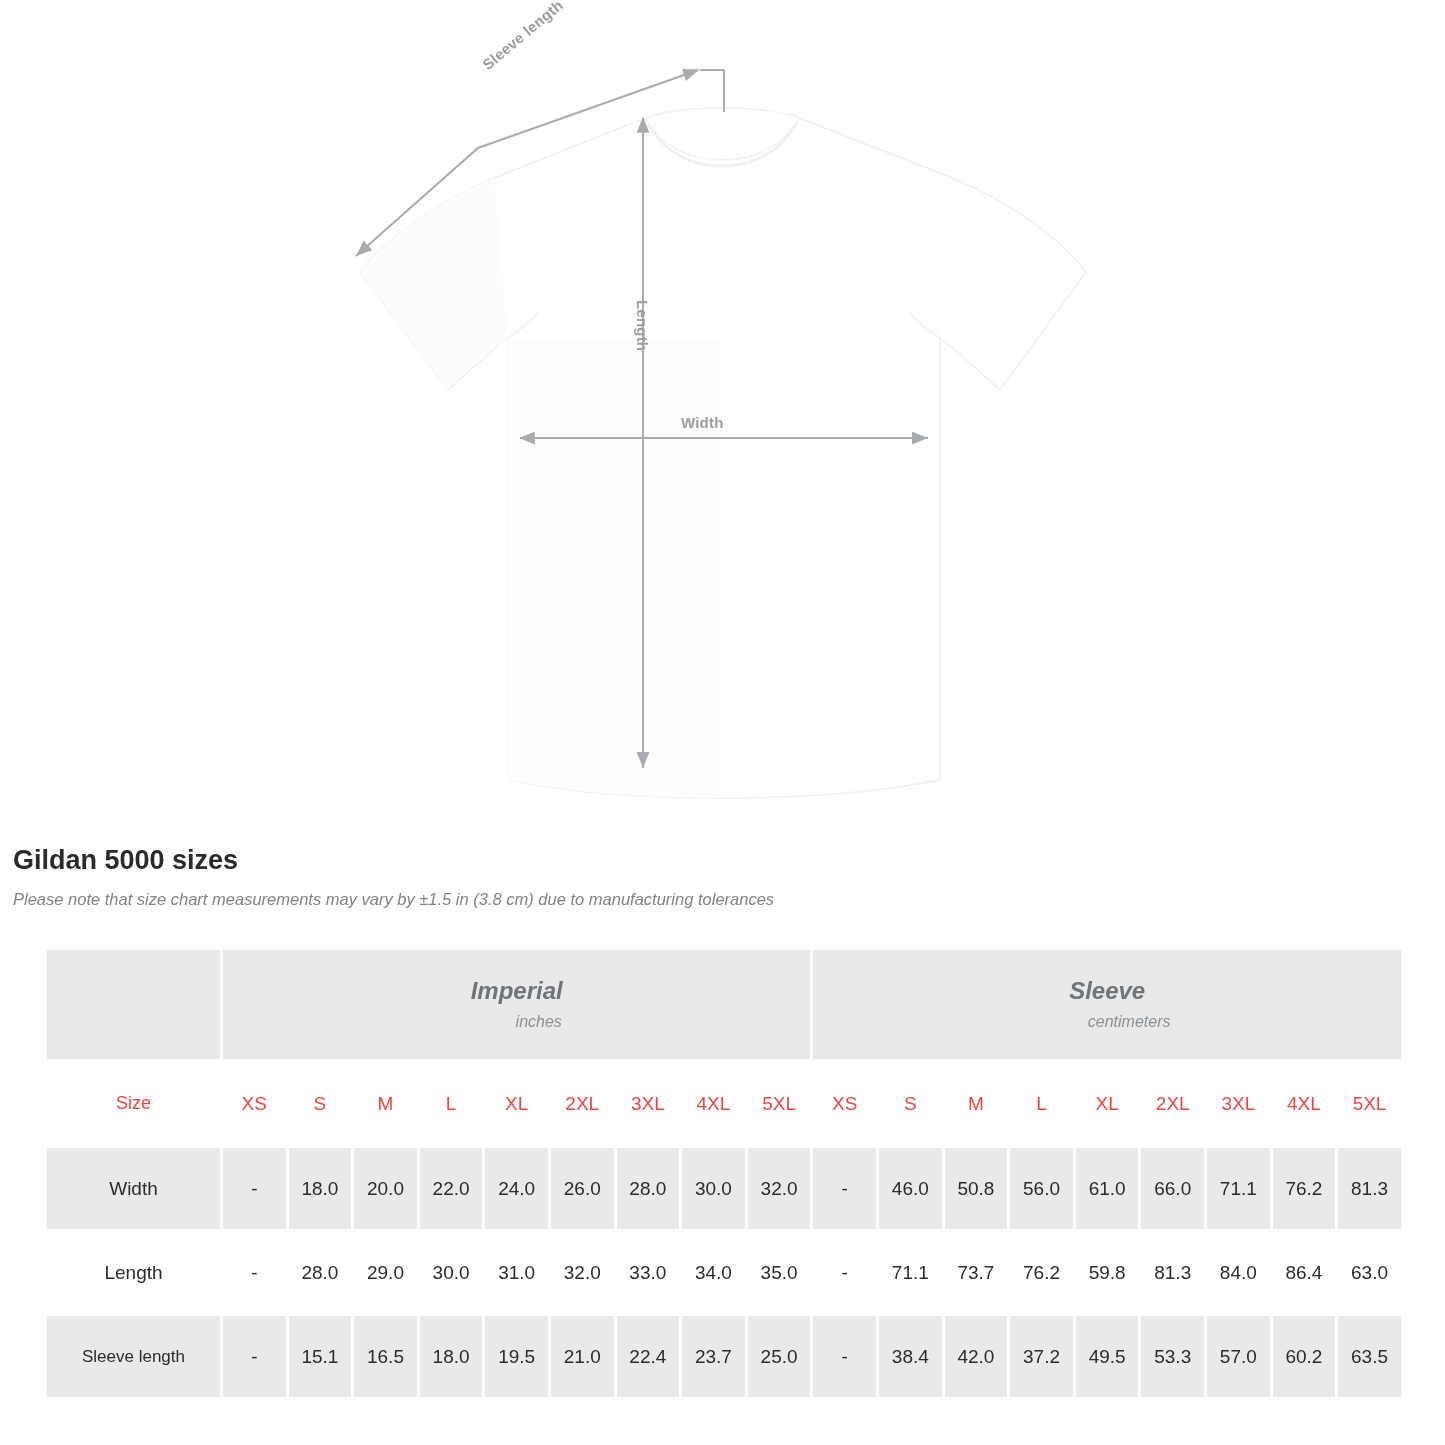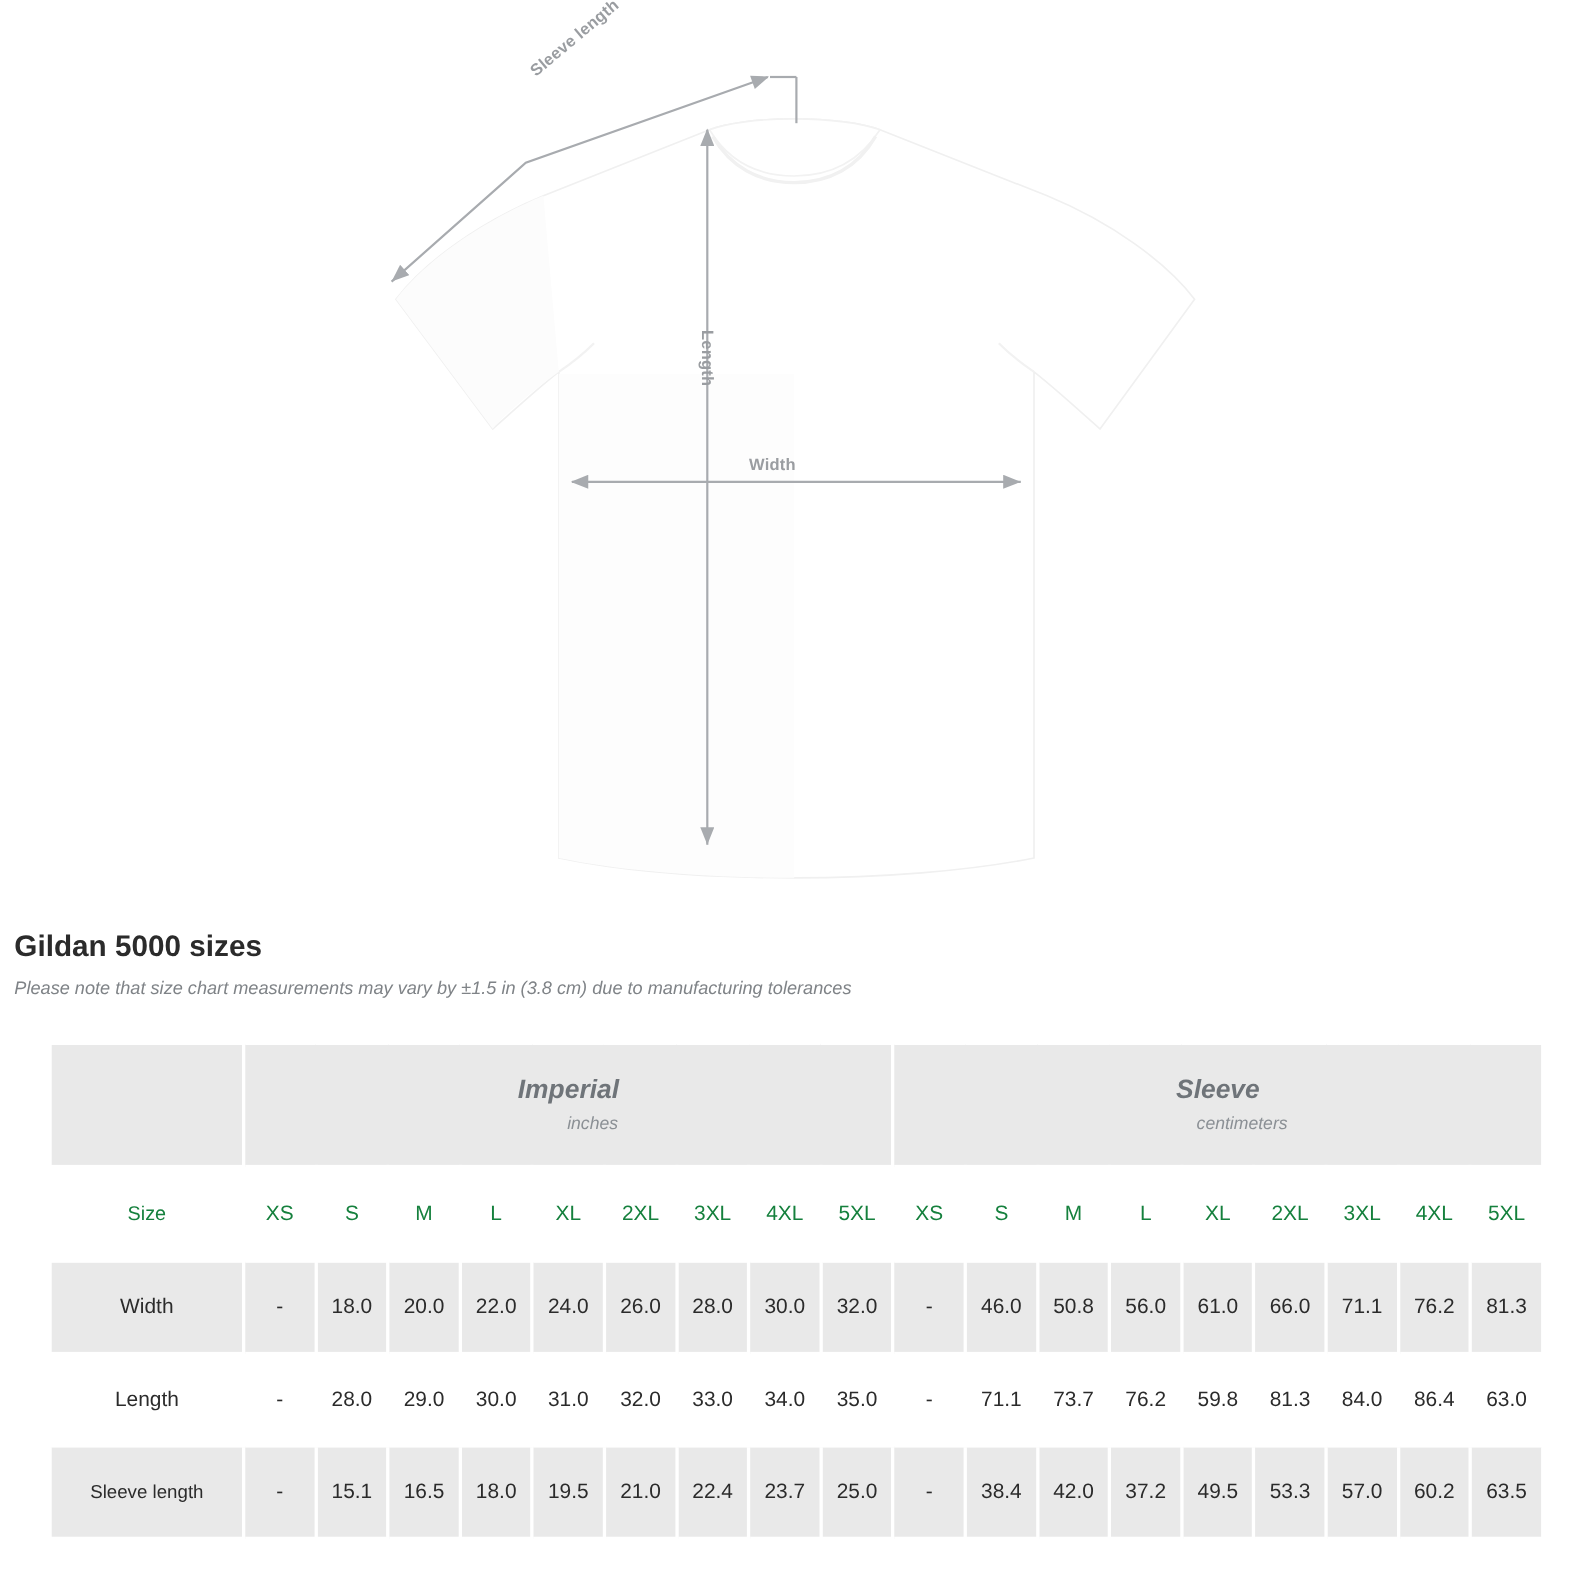--- a/index.html
+++ b/index.html
@@ -102,21 +102,21 @@
     margin-top: 8px;
     padding-left: 44px;
   }
   .unit-row td.blank { background: #e9e9e9; }
 
   
   .size-row td {
     background: #ffffff;
     height: 86px;
     font-size: 19px;
-    color: #15803d;
+    color: #ef4444;
     font-weight: bold;
   }
   .size-row td.rowlabel { font-size: 18px; }
 
   
   tr.data-row td { height: 84px; font-size: 19px; color: #2b2b2b; }
   tr.shade td { background: #e9e9e9; }
   tr.plain td { background: #ffffff; }
   td.rowlabel { font-weight: bold; font-size: 18px; }
   td.rowlabel.narrow { font-size: 17px; }

